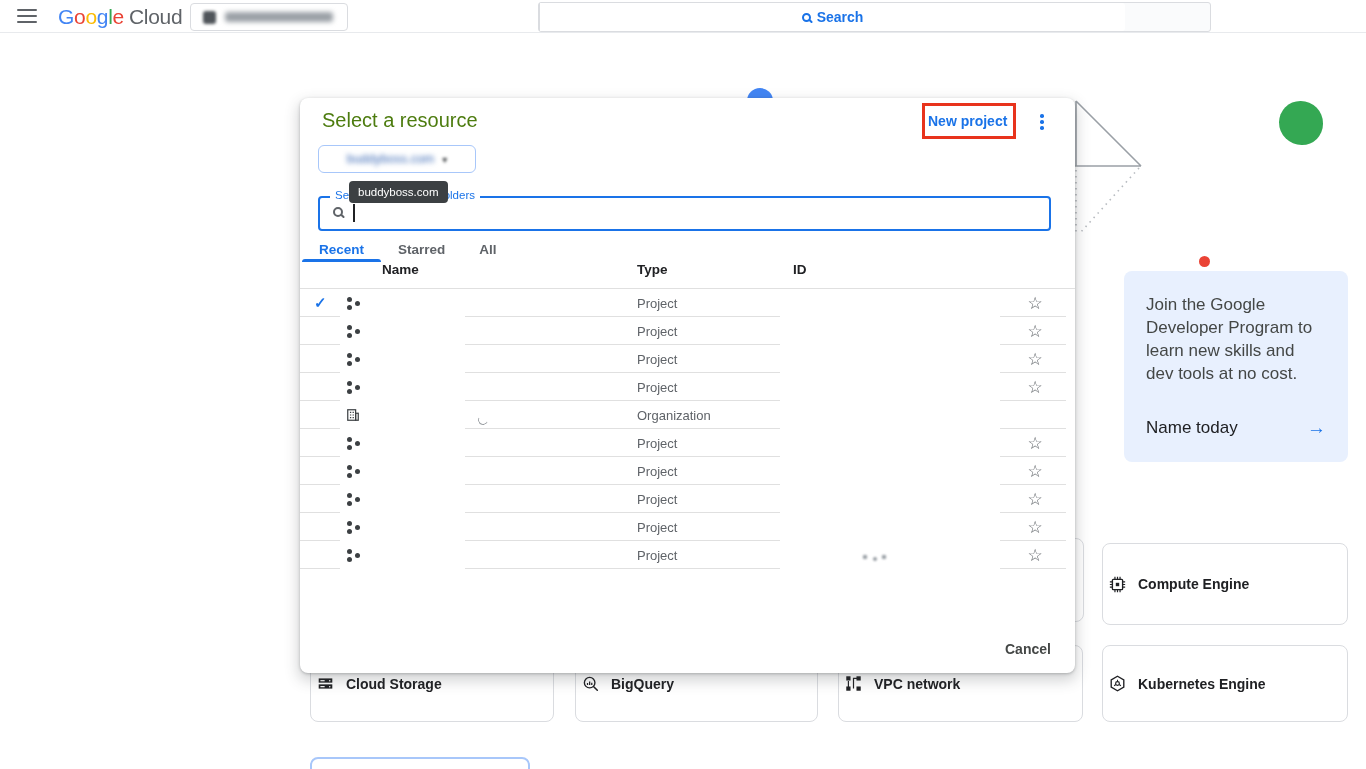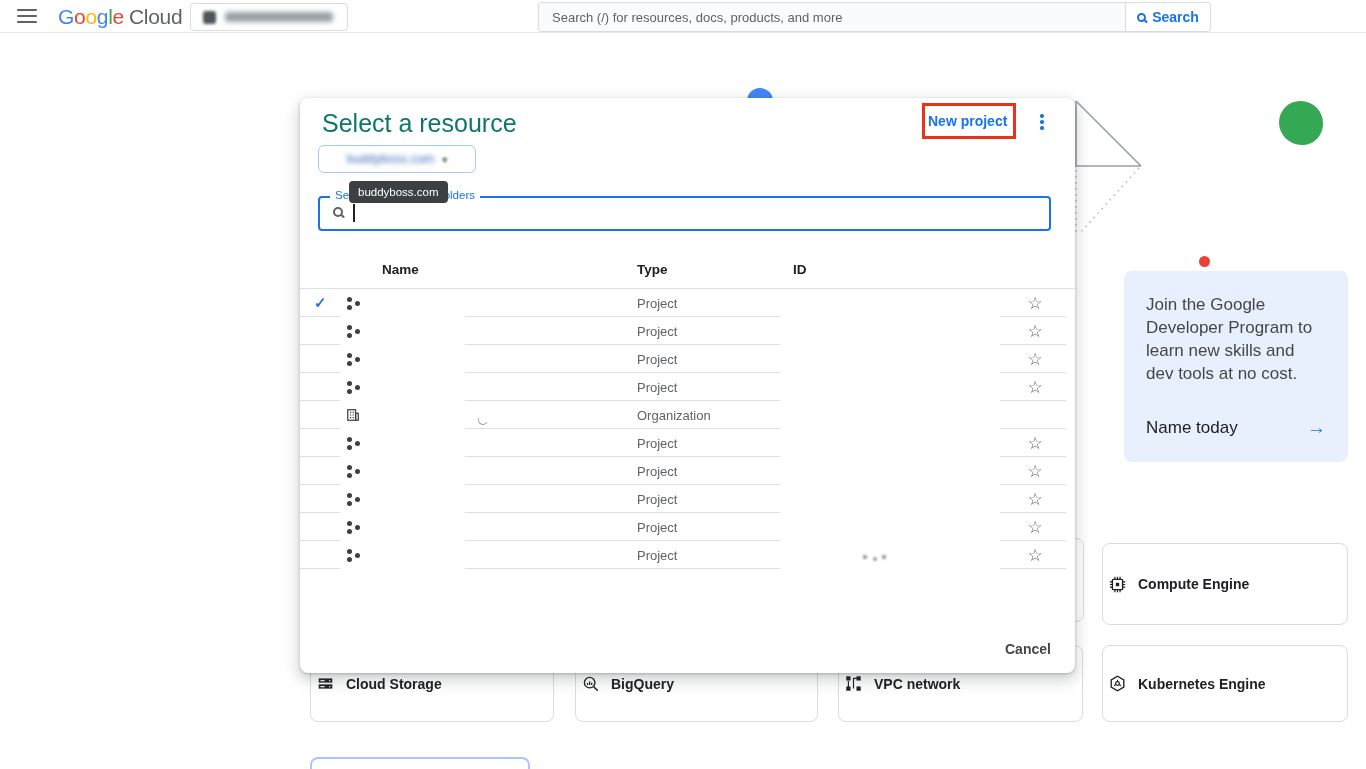--- a/index.html
+++ b/index.html
@@ -74,21 +74,21 @@
   #card-partial   { left:840px; top:538px; width:244px; height:84px; }
   #card-compute   { left:1102px; top:543px; width:246px; height:82px; }
   #card-k8s       { left:1102px; top:645px; width:246px; height:77px; }
   #cutoff-btn { position:absolute; left:310px; top:757px; width:220px; height:30px;
     border:2px solid #a8c7fa; border-radius:8px; background:#fff; z-index:2; cursor:pointer; }
 
   
   #modal { position:absolute; left:300px; top:98px; width:775px; height:575px;
     background:#fff; border-radius:8px; z-index:5;
     box-shadow:0 1px 3px rgba(60,64,67,.30), 0 6px 14px 2px rgba(60,64,67,.22); }
-  #dlg-title { position:absolute; left:22px; top:11px; font-size:25px; color:#0f766e; }
+  #dlg-title { position:absolute; left:22px; top:11px; font-size:20px; color:#4d7c0f; }
   #new-project { position:absolute; left:628px; top:15px; font-size:14px; font-weight:700;
     color:#1a73e8; cursor:pointer; }
   #red-annotation { position:absolute; left:622px; top:5px; width:94px; height:36px;
     border:3px solid #e8331c; z-index:7; pointer-events:none; }
   #dlg-menu { position:absolute; left:734px; top:10px; width:16px; height:28px;
     display:flex; flex-direction:column; align-items:center; justify-content:center;
     gap:2.5px; cursor:pointer; }
   #dlg-menu i { width:3.5px; height:3.5px; background:#1a73e8; border-radius:50%; }
 
   #org-dd { position:absolute; left:18px; top:47px; width:158px; height:28px;
@@ -160,21 +160,20 @@
       <span class="g-letter" style="color:#4285F4">g</span>
       <span class="g-letter" style="color:#34A853">l</span>
       <span class="g-letter" style="color:#EA4335">e</span>
     <span class="cloud-word">Cloud</span>
   </div>
   <div id="proj-btn">
     <span class="blur-icon"></span>
     <span class="blur-bar" style="width:108px"></span>
   </div>
   <div id="searchwrap">
-    <input id="global-search" type="text" placeholder="Search (/) for resources, docs, products, and more" style="">
     <div id="search-btn">
       <span class="mag"></span>
       <span>Search</span>
     </div>
   </div>
 </div>
 
 <div id="dome"></div>
 <svg id="triangle-svg" width="100" height="150" viewBox="0 0 100 150">
   <path d="M21 11 L21 76 M11 76 L86 76 M21 11 L86 76" stroke="#9aa0a6" stroke-width="1.6" fill="none"></path>
@@ -272,20 +271,25 @@
     <span class="dd-caret">▾</span>
   </div>
 
   <div id="dlg-search-label">Search projects and folders</div>
   <div id="dlg-search">
     <span class="mag mag-gray"></span>
     <span class="caret-line"></span>
   </div>
   <div id="tooltip">buddyboss.com</div>
 
+  <div id="tabs">
+    <div class="tab active">Recent</div>
+    <div class="tab">Starred</div>
+    <div class="tab">All</div>
+  </div>
 
   <div id="thead">
     <div class="h-name">Name</div>
     <div class="h-type">Type</div>
     <div class="h-id">ID</div>
   </div>
 
   <div id="rows">
     <div class="trow">
       <div class="c-check">✓</div>

